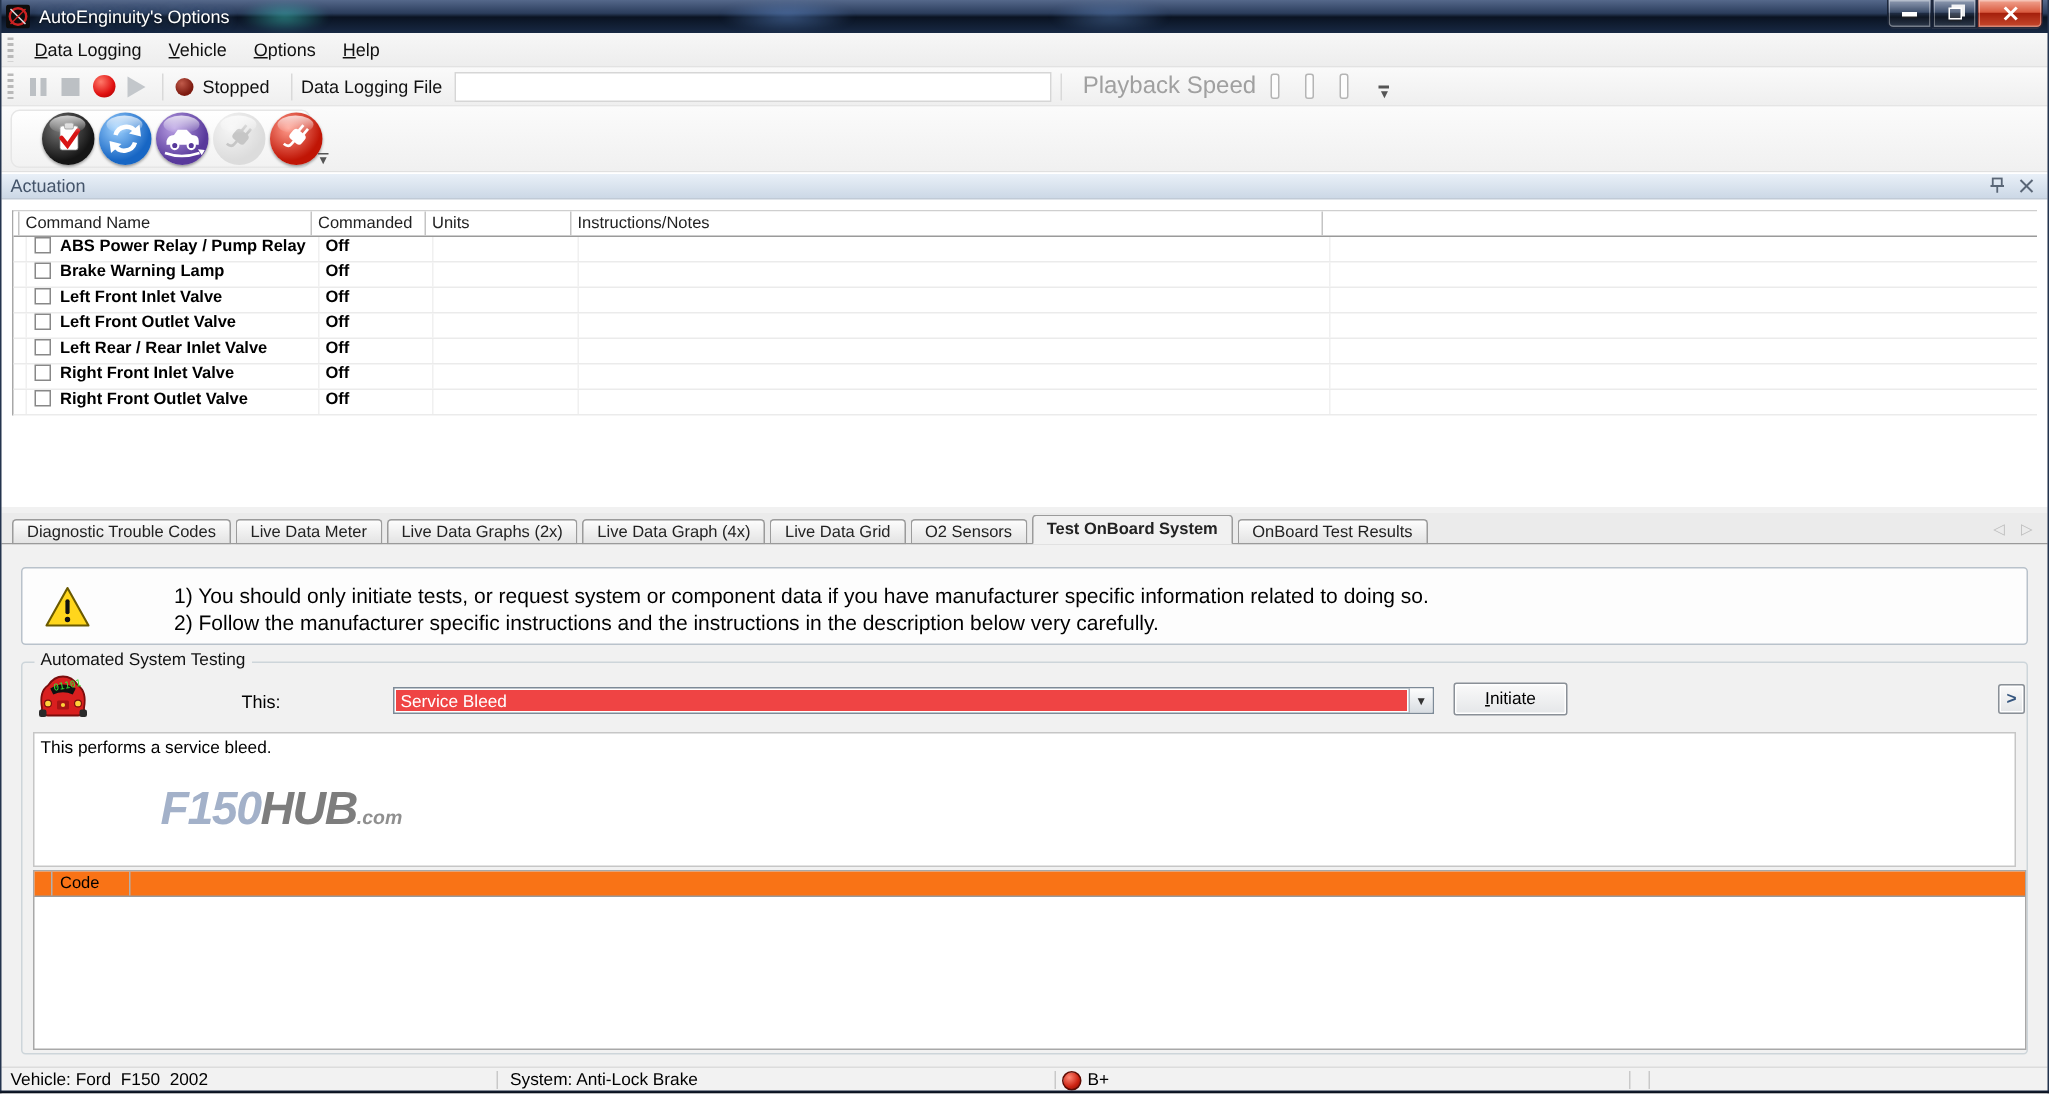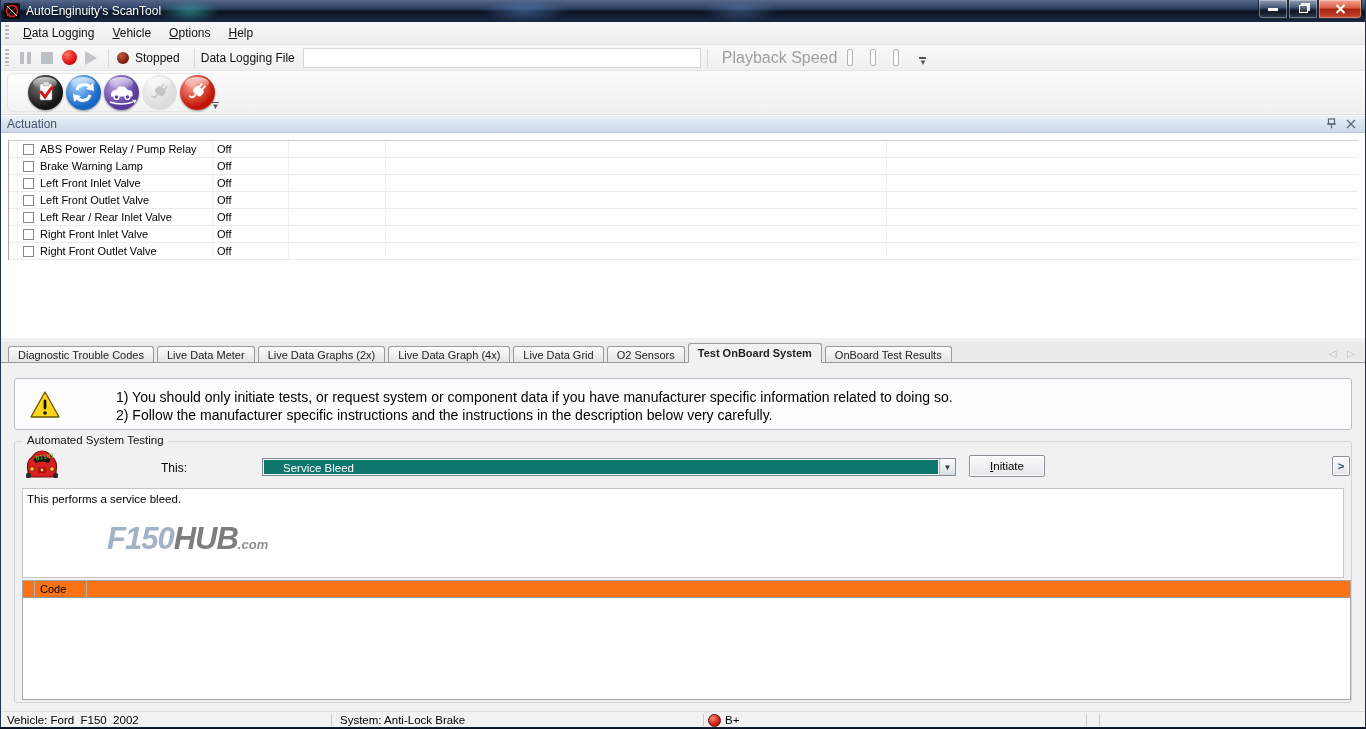--- a/index.html
+++ b/index.html
@@ -79,21 +79,21 @@
   .actuation { position:absolute; top:115px; left:1px; right:1px; height:223px; background:#fff; }
   .act-header { height:18px; background:linear-gradient(#e9f0f8,#ccd8e6); border-top:1px solid #fff; border-bottom:1px solid #c0cad6;
     display:flex; align-items:center; padding:0 6px; color:#44546a; font-size:12px; }
   .act-header .sp { flex:1; }
   .act-hicon { width:16px; height:14px; display:flex; align-items:center; justify-content:center; color:#5a6676; margin-left:4px; }
   .grid { position:absolute; left:7px; right:7px; top:25px; border-left:1px solid #a8a8a8; border-top:1px solid #cfcfcf; }
   .grow { display:flex; height:17px; align-items:center; }
   .ghead { border-bottom:1px solid #9a9a9a; background:#fff; }
   .ghead .c { border-right:1px solid #c4c4c4; height:100%; display:flex; align-items:center; padding:0 4px; color:#222; }
   .grow:not(.ghead) { border-bottom:1px solid #ebebeb; }
-  .grow:not(.ghead) .c { border-right:1px solid #f0f0f0; height:100%; display:flex; align-items:center; padding:0 4px; }
+  .grow:not(.ghead) .c { border-right:1px solid #f0f0f0; height:100%; display:flex; padding:0 4px;font-weight:bold; }
   .c.strip { width:4px; padding:0; }
   .c.name { width:195px; }
   .c.cmd { width:76px; }
   .c.units { width:97px; }
   .c.notes { width:501px; }
   .c.fill { flex:1; border-right:none !important; }
   .cb { width:11px; height:11px; border:1px solid #888; background:#fff; display:inline-block; margin:0 6px 0 1px; flex:0 0 auto; }
 
   
   .tabstrip { position:absolute; top:342px; left:1px; right:1px; height:21px; background:#ebebeb;
@@ -109,21 +109,21 @@
   .warnbox { position:absolute; left:13px; right:13px; top:15px; height:52px; background:#fdfdfd;
     border:1px solid #b9c2cb; border-radius:3px; }
   .warn-icon { position:absolute; left:14px; top:11px; }
   .warn-lines { position:absolute; left:57px; top:9px; line-height:18px; font-size:14px; color:#000;margin-left:44px; }
 
   .groupbox { position:absolute; left:13px; right:13px; top:78px; height:262px; border:1px solid #cdd5da; border-radius:3px; }
   .group-title { position:absolute; top:-8px; left:8px; background:#f1f1f1; padding:0 4px; font-size:11.5px; color:#111; }
   .car-icon { position:absolute; left:8px; top:7px; }
   .test-label { position:absolute; left:146px; top:19px; font-size:12px; }
   .combo { position:absolute; left:247px; top:16px; width:694px; height:18px; border:1px solid #7d8a97; background:#fff; display:flex; }
-  .combo-sel { flex:1; background:#0f766e; color:#fff; font-size:11.5px; line-height:16px; padding:0 19px; margin:1px; white-space:nowrap; overflow:hidden; }
+  .combo-sel { flex:1; background:#ef4444; color:#fff; font-size:11.5px; line-height:16px; padding:0 3px; margin:1px; white-space:nowrap; overflow:hidden; }
   .combo-arrow { width:16px; background:linear-gradient(#fdfdfd,#d8dde2); border-left:1px solid #aab4bd;
     display:flex; align-items:center; justify-content:center; font-size:8px; color:#333; }
   .btn { border:1px solid #8a9097; background:linear-gradient(#fafafa,#e4e6e8); font:11.5px "Liberation Sans",sans-serif;
     display:flex; align-items:center; justify-content:center; border-radius:2px; box-shadow:inset 0 0 0 1px #fff; }
   .initiate-btn { position:absolute; left:954px; top:13px; width:76px; height:22px; }
   .btn-label { display:block; }
   .btn-label::first-letter { text-decoration:underline; }
   .expand-btn { position:absolute; left:1317px; top:14px; width:18px; height:20px; color:#35567f; font-weight:bold; }
 
   .descbox { position:absolute; left:7px; right:7px; top:46px; height:90px; background:#fff; border:1px solid #c6c6c6; }
@@ -159,21 +159,21 @@
   <div class="glow glow2"></div>
   <div class="glow glow3"></div>
   <span class="app-icon">
     <svg width="16" height="16">
         <rect x="0" y="0" width="16" height="16" rx="2" fill="#0d0d0d"></rect>
         <circle cx="8" cy="8" r="5.5" fill="none" stroke="#c22" stroke-width="1.6"></circle>
         <line x1="3" y1="3" x2="13" y2="13" stroke="#ddd" stroke-width="1"></line>
         <line x1="13" y1="3" x2="3" y2="13" stroke="#c22" stroke-width="1"></line>
       </svg>
   </span>
-  <span class="title-text">AutoEnginuity's ScanTool</span>
+  <span class="title-text">AutoEnginuity's Options</span>
   <div class="win-btns">
     <div class="win-btn min">
         <div class="glyph-min"></div>
       </div>
     <div class="win-btn">
         <div class="glyph-restore"></div>
       </div>
     <div class="win-btn close">
       <svg width="11" height="10">
           <line x1="1.5" y1="1" x2="9.5" y2="9" stroke="#fff" stroke-width="2"></line>
@@ -291,20 +291,28 @@
         </svg>
     </span>
     <span class="act-hicon">
       <svg width="10" height="10">
           <line x1="1" y1="1" x2="9" y2="9" stroke="#5a6676" stroke-width="1.3"></line>
           <line x1="9" y1="1" x2="1" y2="9" stroke="#5a6676" stroke-width="1.3"></line>
         </svg>
     </span>
   </div>
   <div class="grid">
+    <div class="grow ghead">
+      <div class="c strip"></div>
+      <div class="c name">Command Name</div>
+      <div class="c cmd">Commanded</div>
+      <div class="c units">Units</div>
+      <div class="c notes">Instructions/Notes</div>
+      <div class="c fill"></div>
+    </div>
     <div class="grow">
       <div class="c strip"></div>
       <div class="c name">
           <span class="cb"></span>
           <span>ABS Power Relay / Pump Relay</span>
         </div>
       <div class="c cmd">Off</div>
       <div class="c units"></div>
         <div class="c notes"></div>
         <div class="c fill"></div>

